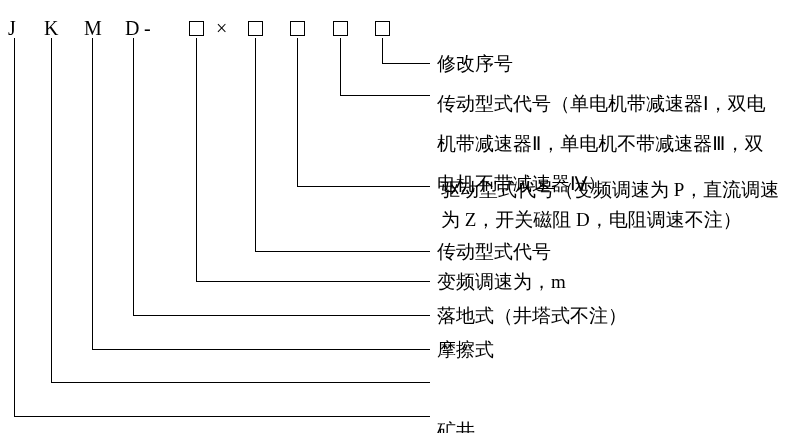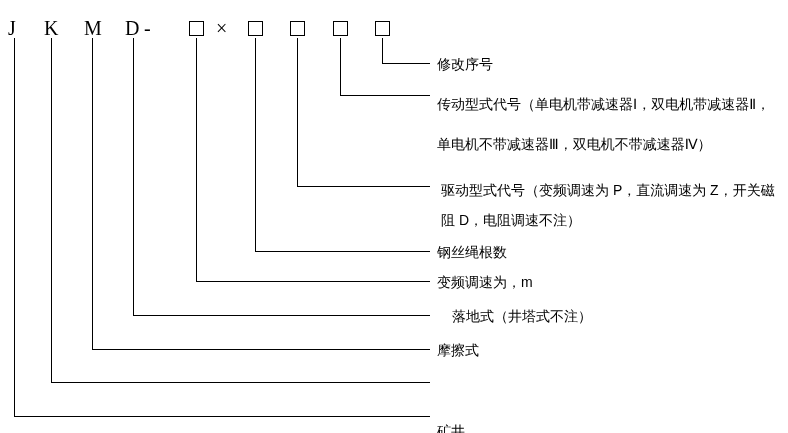--- a/index.html
+++ b/index.html
@@ -27,24 +27,24 @@
     box-sizing:border-box;
   }
 
   
   .vline{position:absolute;width:1px;background:#000;}
   .hline{position:absolute;height:1px;background:#000;}
 
   
   .label{
     position:absolute;
-    font-size:14px;
+    font-size:19px;
     line-height:24px;
     white-space:nowrap;
-    font-family:Liberation Sans, sans-serif;
+    font-family:Liberation Serif, serif;
   }
   .label.wrap{white-space:normal;width:330px;}
 </style>
 </head>
 <body>
 
 <div id="stage">
 
   <span class="code-char" style="left:8px;top:18px;">J</span>
   <span class="code-char" style="left:44px;top:18px;">K</span>
@@ -85,25 +85,25 @@
 
   <div class="vline" style="left:14px;top:38px;height:378px;"></div>
   <div class="hline" style="left:14px;top:416px;width:416px;"></div>
 
   <span class="label" style="left:437px;top:52px;">修改序号</span>
 
   <span class="label wrap" style="left:437px;top:84px;width:340px;line-height:40px;">传动型式代号（单电机带减速器Ⅰ，双电机带减速器Ⅱ，单电机不带减速器Ⅲ，双电机不带减速器Ⅳ）</span>
 
   <span class="label wrap" style="left:413px;top:175px;width:340px;line-height:30px;margin-left:28px;">驱动型式代号（变频调速为 P，直流调速为 Z，开关磁阻 D，电阻调速不注）</span>
 
-  <span class="label" style="left:437px;top:240px;">钢丝绳根数</span>
+  <span class="label" style="left:437px;top:240px;">传动型式代号</span>
 
   <span class="label" style="left:437px;top:270px;">变频调速为，m</span>
 
-  <span class="label" style="left:452px;top:304px;">落地式（井塔式不注）</span>
+  <span class="label" style="left:437px;top:304px;">落地式（井塔式不注）</span>
 
   <span class="label" style="left:437px;top:338px;">摩擦式</span>
 
   <span class="label" style="left:437px;top:371px;margin-top:48px;">矿井</span>
 
   <span class="label" style="left:437px;top:405px;margin-top:45px;">卷扬机类</span>
 
 </div>
 
 </body></html>

